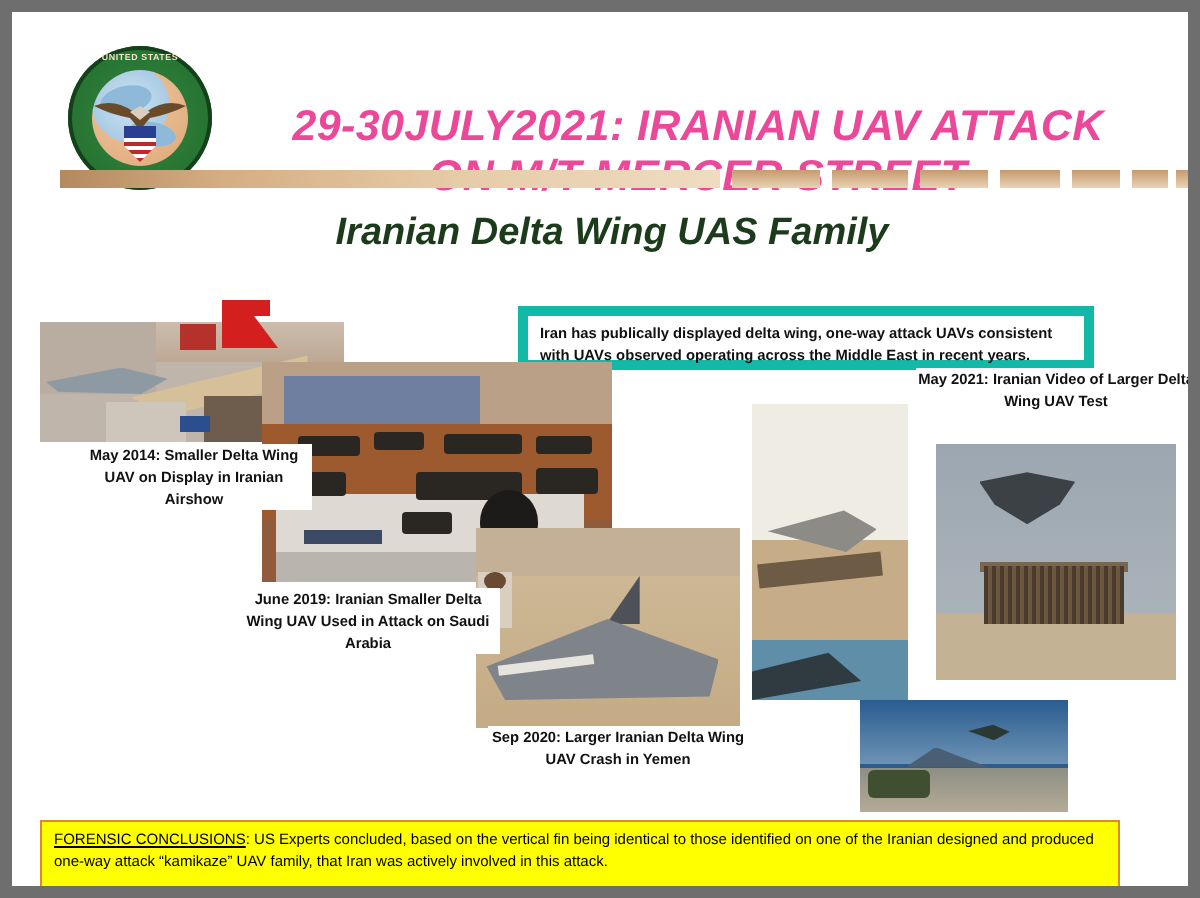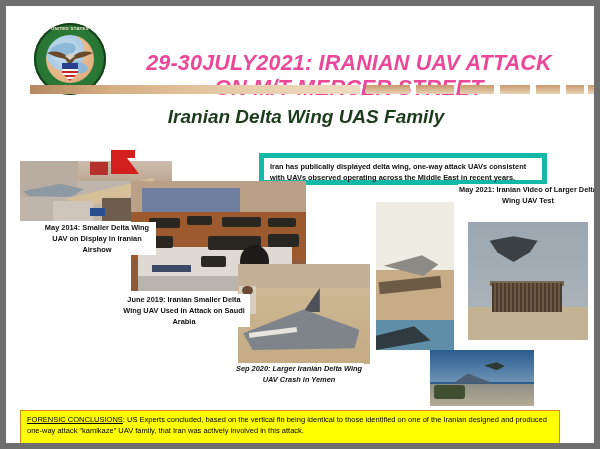--- a/index.html
+++ b/index.html
@@ -155,21 +155,21 @@
   .p6 .uav{position:absolute;left:52%;top:22%;width:20%;height:14%;background:#2a3a33;
     clip-path:polygon(0 40%,60% 0,100% 46%,62% 100%);}
 
   
   .cap{
     position:absolute;text-align:center;font-size:7.4px;font-weight:bold;
     color:#111;line-height:1.5;background:#fff;
   }
   .cap1{left:12px;top:216px;width:118px;margin-left:20px;}
   .cap2{left:112px;top:288px;width:132px;}
-  .cap3{left:228px;top:357px;width:130px;font-style:italic;}
+  .cap3{left:238px;top:357px;width:130px;}
   .cap4{left:376px;top:265px;width:80px;}
   .cap5{left:452px;top:178px;width:140px;}
 
   
   .concl{
     position:absolute;left:14px;top:404px;width:540px;height:38px;
     background:#ffff00;border:1px solid #e08a1e;box-sizing:border-box;
     padding:3px 6px;font-size:7.5px;font-weight:normal;color:#000;line-height:1.5;
   }
   .concl u{text-decoration:underline;}

